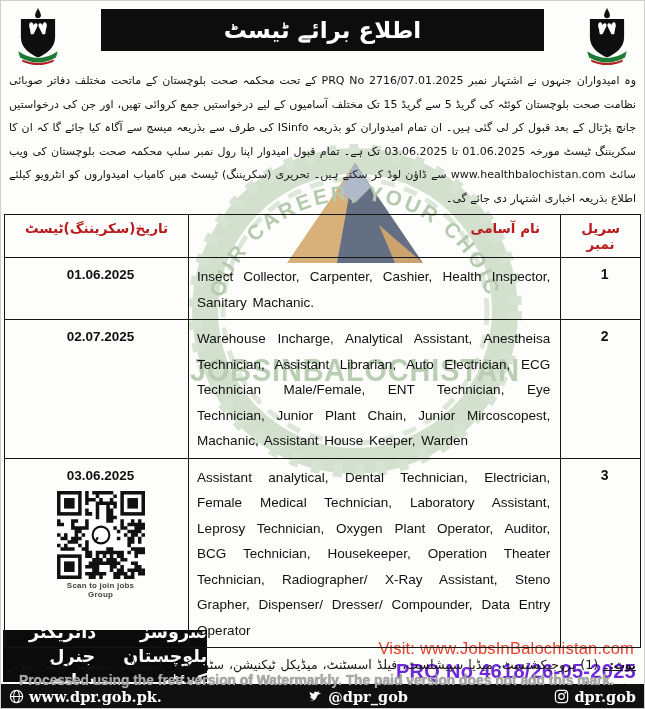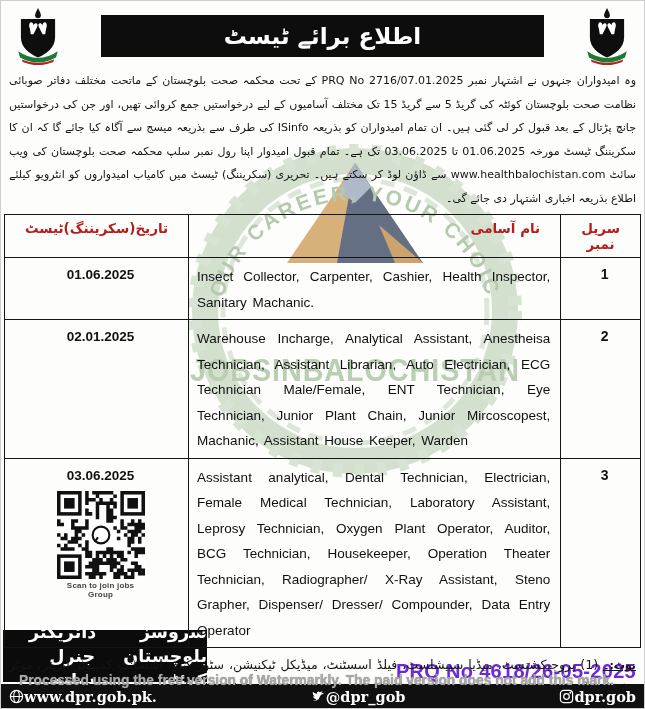--- a/index.html
+++ b/index.html
@@ -7,21 +7,21 @@
   .page { position:relative; width:645px; height:709px; background:#fdfdfb; overflow:hidden; border:1px solid #cfcfcf; }
 
   
   .watermark { position:absolute; left:168px; top:128px; width:372px; height:356px; z-index:0; opacity:.9; pointer-events:none; }
 
   .content { position:relative; z-index:1; }
 
   
   .header { display:flex; align-items:flex-start; padding:6px 10px 0 10px; }
   .emblem { width:54px; height:58px; flex:0 0 auto; }
-  .banner { flex:1; margin:8px 36px 0 36px; background:#0d0d0d; height:42px; display:flex; align-items:center; justify-content:center; }
+  .banner { flex:1; margin:2px 36px 0 36px; background:#0d0d0d; height:42px; display:flex; align-items:center; justify-content:center; }
   .banner-title { color:#fff; font-family:"DejaVu Sans", sans-serif; font-size:23px; font-weight:bold; letter-spacing:1px; direction:rtl; }
 
   
   .intro { direction:rtl; text-align:justify; font-family:"DejaVu Sans", sans-serif; font-size:11px; line-height:23.5px; color:#141414; padding:4px 8px 2px 8px; }
 
   
   table.jobs { width:637px; margin:2px auto 0 auto; border-collapse:collapse; direction:rtl; background:transparent; }
   table.jobs th, table.jobs td { border:1.6px solid #151515; vertical-align:top; background:transparent;padding-left:8px; }
   table.jobs th { font-family:"DejaVu Sans", sans-serif; font-size:13.5px; font-weight:bold; padding:5px 20px; height:31px; color:#b91c1c; }
   th.h-serial { width:78px; text-align:center;margin-top:8px; }
@@ -43,21 +43,21 @@
   .sig-box { position:absolute; left:2px; top:3px; width:204px; height:52px; background:#0b0b0b; color:#fff; display:flex; flex-direction:row; align-items:center; justify-content:center; }
   .sig-line { font-family:"DejaVu Sans", sans-serif; font-weight:bold; font-size:17.5px; line-height:24px; direction:rtl; }
   .visit { position:absolute; right:10px; top:12px; color:#e2432c; font-size:16.5px; letter-spacing:.2px; }
   .pro-no { position:absolute; right:8px; top:33px; color:#6d28d9; font-weight:800; font-size:20px; letter-spacing:.3px; }
 
   
   .wmly { position:absolute; left:0; right:12px; top:672px; text-align:center; z-index:4; color:#a9a9a9; font-weight:bold; font-size:13.8px; text-shadow:0 0 1px #6f6f6f; pointer-events:none; }
 
   
   .footer { position:absolute; left:0; right:0; bottom:0; height:24px; background:#101010; z-index:2; display:flex; align-items:center; justify-content:space-between; padding:0 8px; }
-  .f-item { display:flex; align-items:center; color:#fff; font-family:"DejaVu Serif", serif; font-weight:bold; font-size:14.5px; white-space:nowrap; }
+  .f-item { display:flex; align-items:center; gap:5px; color:#fff; font-family:"DejaVu Serif", serif; font-weight:bold; font-size:14.5px; white-space:nowrap; }
   .f-item svg { width:15px; height:15px; display:block; }
 </style>
 </head>
 <body>
 
 <div class="page">
 
   <svg class="watermark" viewBox="0 0 372 356">
     <g opacity="0.85">
       <circle cx="186" cy="182" r="150" fill="none" stroke="#c7d7c1" stroke-width="26"></circle>
@@ -122,21 +122,21 @@
         <th class="h-date">تاریخ(سکریننگ)ٹیسٹ</th>
       </tr>
       <tr>
         <td class="c-serial">1</td>
         <td class="c-posts">Insect Collector, Carpenter, Cashier, Health Inspector, Sanitary Machanic.</td>
         <td class="c-date">01.06.2025</td>
       </tr>
       <tr>
         <td class="c-serial">2</td>
         <td class="c-posts">Warehouse Incharge, Analytical Assistant, Anestheisa Technician, Assistant Librarian, Auto Electrician, ECG Technician Male/Female, ENT Technician, Eye Technician, Junior Plant Chain, Junior Mircoscopest, Machanic, Assistant House Keeper, Warden</td>
-        <td class="c-date">02.01.2025</td>
+        <td class="c-date">02.07.2025</td>
       </tr>
       <tr>
         <td class="c-serial">3</td>
         <td class="c-posts">Assistant analytical, Dental Technician, Electrician, Female Medical Technician, Laboratory Assistant, Leprosy Technician, Oxygen Plant Operator, Auditor, BCG Technician, Housekeeper, Operation Theater Technician, Radiographer/ X-Ray Assistant, Steno Grapher, Dispenser/ Dresser/ Compounder, Data Entry Operator</td>
         <td class="c-date">
           <span>03.06.2025</span>
           <div class="qr-wrap">
             <svg id="qr" viewBox="0 0 100 100">
                   <path d="M32 0h4v4h-4zM40 0h4v4h-4zM44 0h4v4h-4zM48 0h4v4h-4zM52 0h4v4h-4zM56 0h4v4h-4zM60 0h4v4h-4zM32 4h4v4h-4zM44 4h4v4h-4zM64 4h4v4h-4zM32 8h4v4h-4zM36 8h4v4h-4zM40 8h4v4h-4zM48 8h4v4h-4zM60 8h4v4h-4zM32 12h4v4h-4zM44 12h4v4h-4zM48 12h4v4h-4zM52 12h4v4h-4zM56 12h4v4h-4zM60 12h4v4h-4zM64 12h4v4h-4zM44 16h4v4h-4zM56 16h4v4h-4zM64 16h4v4h-4zM32 20h4v4h-4zM44 20h4v4h-4zM56 20h4v4h-4zM60 20h4v4h-4zM32 24h4v4h-4zM36 24h4v4h-4zM44 24h4v4h-4zM56 24h4v4h-4zM60 24h4v4h-4zM44 28h4v4h-4zM56 28h4v4h-4zM60 28h4v4h-4zM64 28h4v4h-4zM0 32h4v4h-4zM16 32h4v4h-4zM20 32h4v4h-4zM32 32h4v4h-4zM56 32h4v4h-4zM60 32h4v4h-4zM72 32h4v4h-4zM84 32h4v4h-4zM92 32h4v4h-4zM0 36h4v4h-4zM4 36h4v4h-4zM16 36h4v4h-4zM32 36h4v4h-4zM72 36h4v4h-4zM80 36h4v4h-4zM84 36h4v4h-4zM88 36h4v4h-4zM92 36h4v4h-4zM96 36h4v4h-4zM16 40h4v4h-4zM20 40h4v4h-4zM24 40h4v4h-4zM28 40h4v4h-4zM32 40h4v4h-4zM64 40h4v4h-4zM72 40h4v4h-4zM76 40h4v4h-4zM88 40h4v4h-4zM92 40h4v4h-4zM96 40h4v4h-4zM20 44h4v4h-4zM24 44h4v4h-4zM68 44h4v4h-4zM80 44h4v4h-4zM84 44h4v4h-4zM88 44h4v4h-4zM92 44h4v4h-4zM0 48h4v4h-4zM8 48h4v4h-4zM20 48h4v4h-4zM28 48h4v4h-4zM76 48h4v4h-4zM84 48h4v4h-4zM88 48h4v4h-4zM96 48h4v4h-4zM4 52h4v4h-4zM8 52h4v4h-4zM16 52h4v4h-4zM20 52h4v4h-4zM24 52h4v4h-4zM68 52h4v4h-4zM80 52h4v4h-4zM84 52h4v4h-4zM92 52h4v4h-4zM12 56h4v4h-4zM16 56h4v4h-4zM20 56h4v4h-4zM32 56h4v4h-4zM80 56h4v4h-4zM84 56h4v4h-4zM92 56h4v4h-4zM0 60h4v4h-4zM8 60h4v4h-4zM24 60h4v4h-4zM32 60h4v4h-4zM80 60h4v4h-4zM4 64h4v4h-4zM8 64h4v4h-4zM12 64h4v4h-4zM16 64h4v4h-4zM28 64h4v4h-4zM32 64h4v4h-4zM56 64h4v4h-4zM60 64h4v4h-4zM84 64h4v4h-4zM88 64h4v4h-4zM92 64h4v4h-4zM96 64h4v4h-4zM32 68h4v4h-4zM36 68h4v4h-4zM44 68h4v4h-4zM48 68h4v4h-4zM52 68h4v4h-4zM56 68h4v4h-4zM60 68h4v4h-4zM64 68h4v4h-4zM68 68h4v4h-4zM72 68h4v4h-4zM80 68h4v4h-4zM88 68h4v4h-4zM92 68h4v4h-4zM96 68h4v4h-4zM32 72h4v4h-4zM36 72h4v4h-4zM44 72h4v4h-4zM52 72h4v4h-4zM60 72h4v4h-4zM68 72h4v4h-4zM72 72h4v4h-4zM88 72h4v4h-4zM40 76h4v4h-4zM44 76h4v4h-4zM48 76h4v4h-4zM56 76h4v4h-4zM60 76h4v4h-4zM64 76h4v4h-4zM72 76h4v4h-4zM76 76h4v4h-4zM36 80h4v4h-4zM40 80h4v4h-4zM44 80h4v4h-4zM48 80h4v4h-4zM52 80h4v4h-4zM56 80h4v4h-4zM60 80h4v4h-4zM64 80h4v4h-4zM68 80h4v4h-4zM84 80h4v4h-4zM88 80h4v4h-4zM32 84h4v4h-4zM36 84h4v4h-4zM40 84h4v4h-4zM44 84h4v4h-4zM60 84h4v4h-4zM64 84h4v4h-4zM72 84h4v4h-4zM88 84h4v4h-4zM92 84h4v4h-4zM40 88h4v4h-4zM44 88h4v4h-4zM60 88h4v4h-4zM68 88h4v4h-4zM72 88h4v4h-4zM80 88h4v4h-4zM84 88h4v4h-4zM88 88h4v4h-4zM92 88h4v4h-4zM96 88h4v4h-4zM32 92h4v4h-4zM36 92h4v4h-4zM40 92h4v4h-4zM44 92h4v4h-4zM48 92h4v4h-4zM52 92h4v4h-4zM64 92h4v4h-4zM68 92h4v4h-4zM72 92h4v4h-4zM76 92h4v4h-4zM84 92h4v4h-4zM92 92h4v4h-4zM96 92h4v4h-4zM36 96h4v4h-4zM40 96h4v4h-4zM48 96h4v4h-4zM64 96h4v4h-4zM68 96h4v4h-4zM76 96h4v4h-4zM80 96h4v4h-4zM84 96h4v4h-4z" fill="#111"></path>
                   <g>
@@ -171,20 +171,21 @@
       <span class="note-label">نوٹ:۔</span><span> (1) پروجیکشنسٹ، میڈیا سپیشلسٹ، فیلڈ اسسٹنٹ، میڈیکل ٹیکنیشن، سٹور کیپر، اسسٹنٹ کمپیوٹر آپریٹر، موٹر میکینک، آپریشن تھیٹر اسسٹنٹ، پٹیرو/ بیلدار، ایکسرے ٹیکنیشن، جونیئر کلرک ان آسامیوں کے امیدواران کو ان کے سکریننگ ٹسٹ کی تاریخ بعد ازاں ایک علیحدہ پریس ریلیز کے ذریعے مطلع کیا جائے گا (2) امیدوار کا امتحانی مرکز تاریخ اور وقت رول نمبر سلپ پر درج ہوگا (3) تمام امیدوار وقت پر امتحانی مرکز سٹار مارکی ہال بلیلی (Star Marquee Baleli) پہنچنے کے پابند ہوں گے (4) امتحان کے وقت امیدوار اصل شناختی کارڈ اور پرنٹ شدہ رول نمبر سلپ ساتھ لانا لازمی ہوگا (5) تحریری (سکریننگ) ٹیسٹ کیلئے آنے والے امیدواروں کو کسی قسم کا کوئی TA/DA نہیں دیا جائے گا (6) مزید معلومات کے لیے ویب سائٹ ملاحظہ کریں www.healthbalochistan.com</span>
     </p>
 
   </div>
 
   <div class="bottom">
     <div class="sig-box">
       <div class="sig-line">ڈائریکٹر جنرل ہیلتھ</div>
       <div class="sig-line">سروسز بلوچستان کوئٹہ</div>
     </div>
+    <div class="visit">Visit: www.JobsInBalochistan.com</div>
     <div class="pro-no">PRQ No 4618/26-05-2025</div>
   </div>
 
   <div class="wmly">Processed using the free version of Watermarkly. The paid version does not add this mark.</div>
 
   <div class="footer">
     <span class="f-item">
       <svg viewBox="0 0 16 16">
           <circle cx="8" cy="8" r="6.5" fill="none" stroke="#fff" stroke-width="1.3"></circle>
           <ellipse cx="8" cy="8" rx="3" ry="6.5" fill="none" stroke="#fff" stroke-width="1.1"></ellipse>

